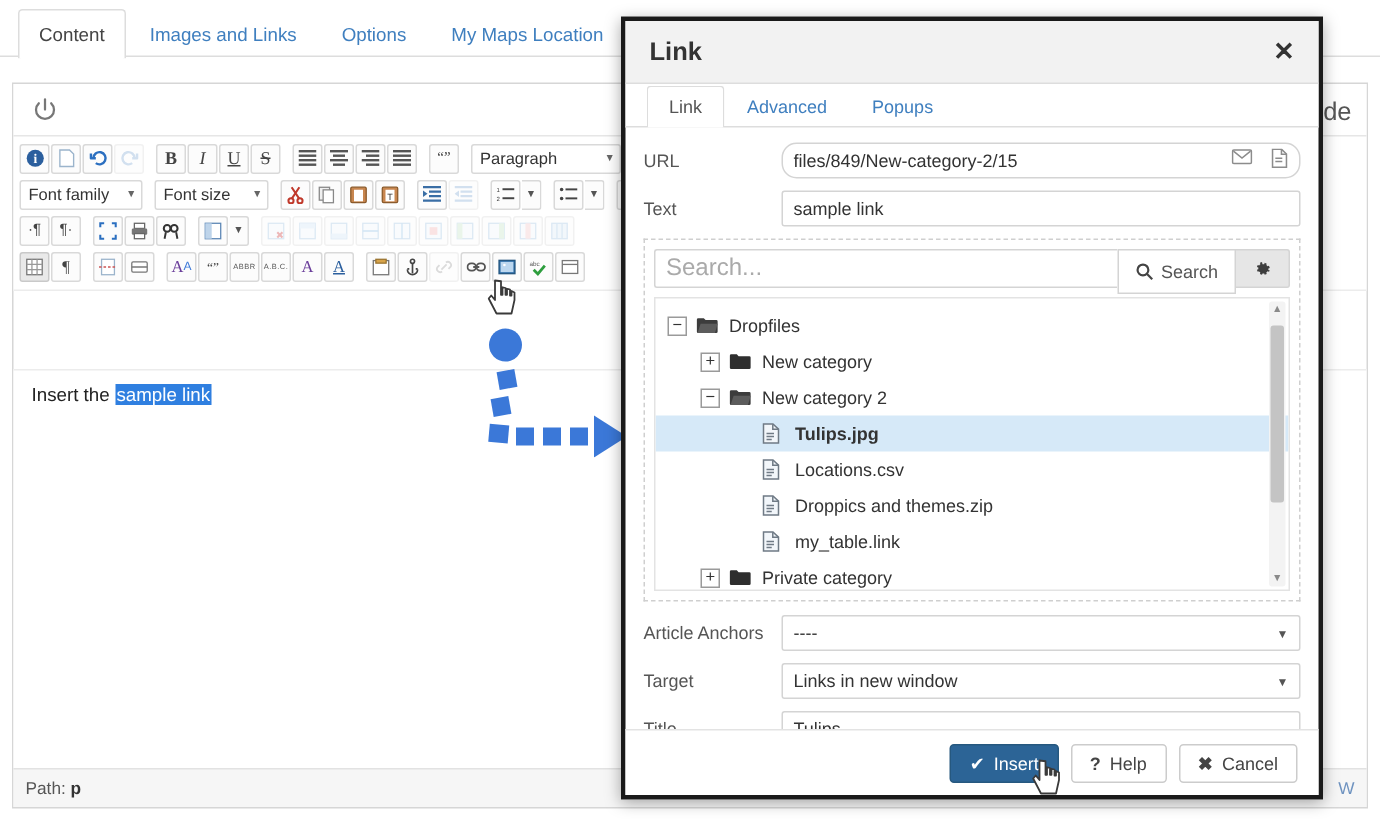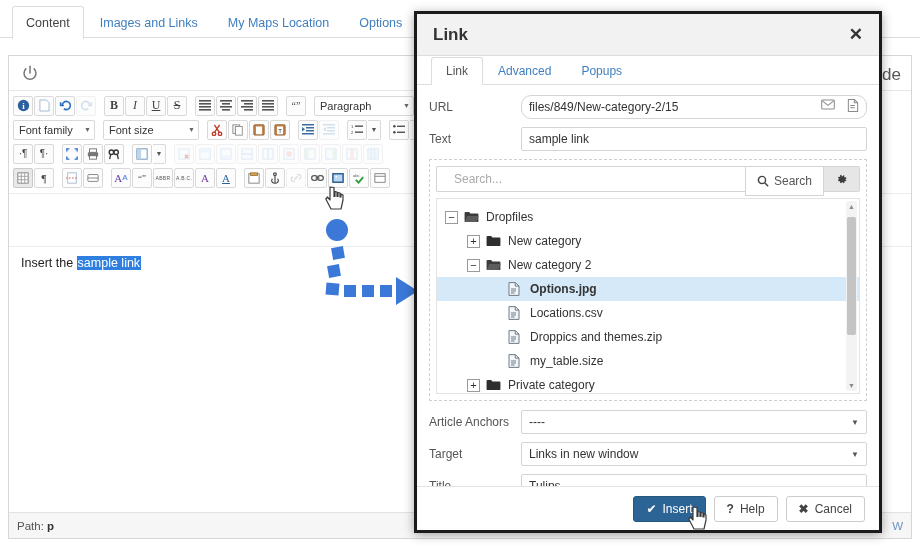--- a/index.html
+++ b/index.html
@@ -54,21 +54,21 @@
   .sep { width:6px; flex:0 0 auto; }
   .tsel {
     height:20px; border:1px solid #d9d9d9; background:#fff; border-radius:2px;
     display:flex; align-items:center; justify-content:space-between;
     padding:0 3px 0 5px; font-size:11px; color:#444; cursor:pointer; flex:0 0 auto;
   }
   .tsel .cv { color:#333; }
   .tsel .ar { font-size:7px; color:#666; margin-left:6px; }
   .tsel.w100 { width:100px; }
   .tsel.w88 { width:82px; }
-  .tsel.w78 { width:96px; }
+  .tsel.w78 { width:76px; }
   .split-arrow { width:13px; height:20px; border:1px solid #d9d9d9; border-left:none; background:#fcfcfc;
      display:flex;align-items:center;justify-content:center;font-size:7px;color:#555;border-radius:0 2px 2px 0;cursor:pointer;}
 
   .ed-canvas {
     position:absolute; left:0; right:0; top:190px; bottom:26px; background:#fff;
     border-top:1px solid #ececec;
   }
   .ed-text { padding:9px 12px; font-size:12.5px; color:#222; }
   .hl { background:#2f7fe0; color:#fff; padding:0 1px; }
   .statusbar {
@@ -118,21 +118,21 @@
   }
   .ftxt.with-icons { padding-right:58px;border-radius:10px; }
   .url-icons { position:absolute; right:8px; top:4px; display:flex; gap:12px; color:#999; }
 
   .browser {
     border:1px dashed #cfcfcf; margin-top:3px; padding:6px; background:#fff;
   }
   .searchrow { display:flex; height:26px; }
   .searchrow input {
     flex:1 1 auto; height:26px; border:1px solid #d4d4d4; border-right:none; border-radius:2px 0 0 2px;
-    font-family:"Liberation Sans", sans-serif; font-size:12px; color:#333; padding:0 17px; outline:none;
+    font-family:"Liberation Sans", sans-serif; font-size:16px; color:#333; padding:0 7px; outline:none;
   }
   .searchrow input::placeholder { color:#aaa; }
   .sbtn {
     display:flex; align-items:center; gap:5px; height:26px; padding:14px 11px;
     border:1px solid #d4d4d4; background:#fff; font-size:12px; color:#555; cursor:pointer;
   }
   .gbtn {
     display:flex; align-items:center; justify-content:center; width:36px; height:26px;
     border:1px solid #d4d4d4; border-left:none; background:#e6e6e6; color:#444;
     border-radius:0 2px 2px 0; cursor:pointer;
@@ -182,22 +182,22 @@
 </style>
 </head>
 <body>
 
 <div id="editor-page">
 
   <div class="tabbar">
     <ul id="ed-tabs">
         <li class="active">Content</li>
         <li>Images and Links</li>
+        <li>Options</li>
         <li>My Maps Location</li>
-        <li>Options</li>
         <li>Social B</li>
       </ul>
   </div>
 
   <div class="editor-frame">
 
     <div class="editor-topbar">
       <span class="power-ico">
         <svg width="18" height="18" viewBox="0 0 24 24" fill="none" stroke="#777" stroke-width="2" stroke-linecap="round">
             <path d="M12 3v9"></path>
@@ -704,21 +704,21 @@
             </div>
             <div class="trow2 selected" style="padding-left: 52px;">
               <span class="tspace"></span>
               <span class="ticon">
                 <svg width="12" height="14" viewBox="0 0 12 14" fill="none" stroke="#6f7a85" stroke-width="1">
                   <path d="M1 .6h6.3L11 4.1v9.3H1z" fill="#f2f6fa"></path>
                   <path d="M7.2.9v3.2H11"></path>
                   <path d="M3 7h5M3 9h5M3 11h3.5"></path>
                 </svg>
               </span>
-              <span>Options.jpg</span>
+              <span>Tulips.jpg</span>
             </div>
             <div class="trow2" style="padding-left: 52px;">
               <span class="tspace"></span>
               <span class="ticon">
                 <svg width="12" height="14" viewBox="0 0 12 14" fill="none" stroke="#6f7a85" stroke-width="1">
                   <path d="M1 .6h6.3L11 4.1v9.3H1z" fill="#f2f6fa"></path>
                   <path d="M7.2.9v3.2H11"></path>
                   <path d="M3 7h5M3 9h5M3 11h3.5"></path>
                 </svg>
               </span>
@@ -737,21 +737,21 @@
             </div>
             <div class="trow2" style="padding-left: 52px;">
               <span class="tspace"></span>
               <span class="ticon">
                 <svg width="12" height="14" viewBox="0 0 12 14" fill="none" stroke="#6f7a85" stroke-width="1">
                   <path d="M1 .6h6.3L11 4.1v9.3H1z" fill="#f2f6fa"></path>
                   <path d="M7.2.9v3.2H11"></path>
                   <path d="M3 7h5M3 9h5M3 11h3.5"></path>
                 </svg>
               </span>
-              <span>my_table.size</span>
+              <span>my_table.link</span>
             </div>
             <div class="trow2" style="padding-left: 30px;">
               <span class="tg">+</span>
               <span class="ticon">
                 <svg width="15" height="12" viewBox="0 0 16 13">
                   <path d="M0.5 2.2a1 1 0 0 1 1-1h4l1.3 1.5h7.7a1 1 0 0 1 1 1V11a1 1 0 0 1-1 1H1.5a1 1 0 0 1-1-1z" fill="#2e2e2e"></path>
                 </svg>
               </span>
               <span>Private category</span>
             </div>

